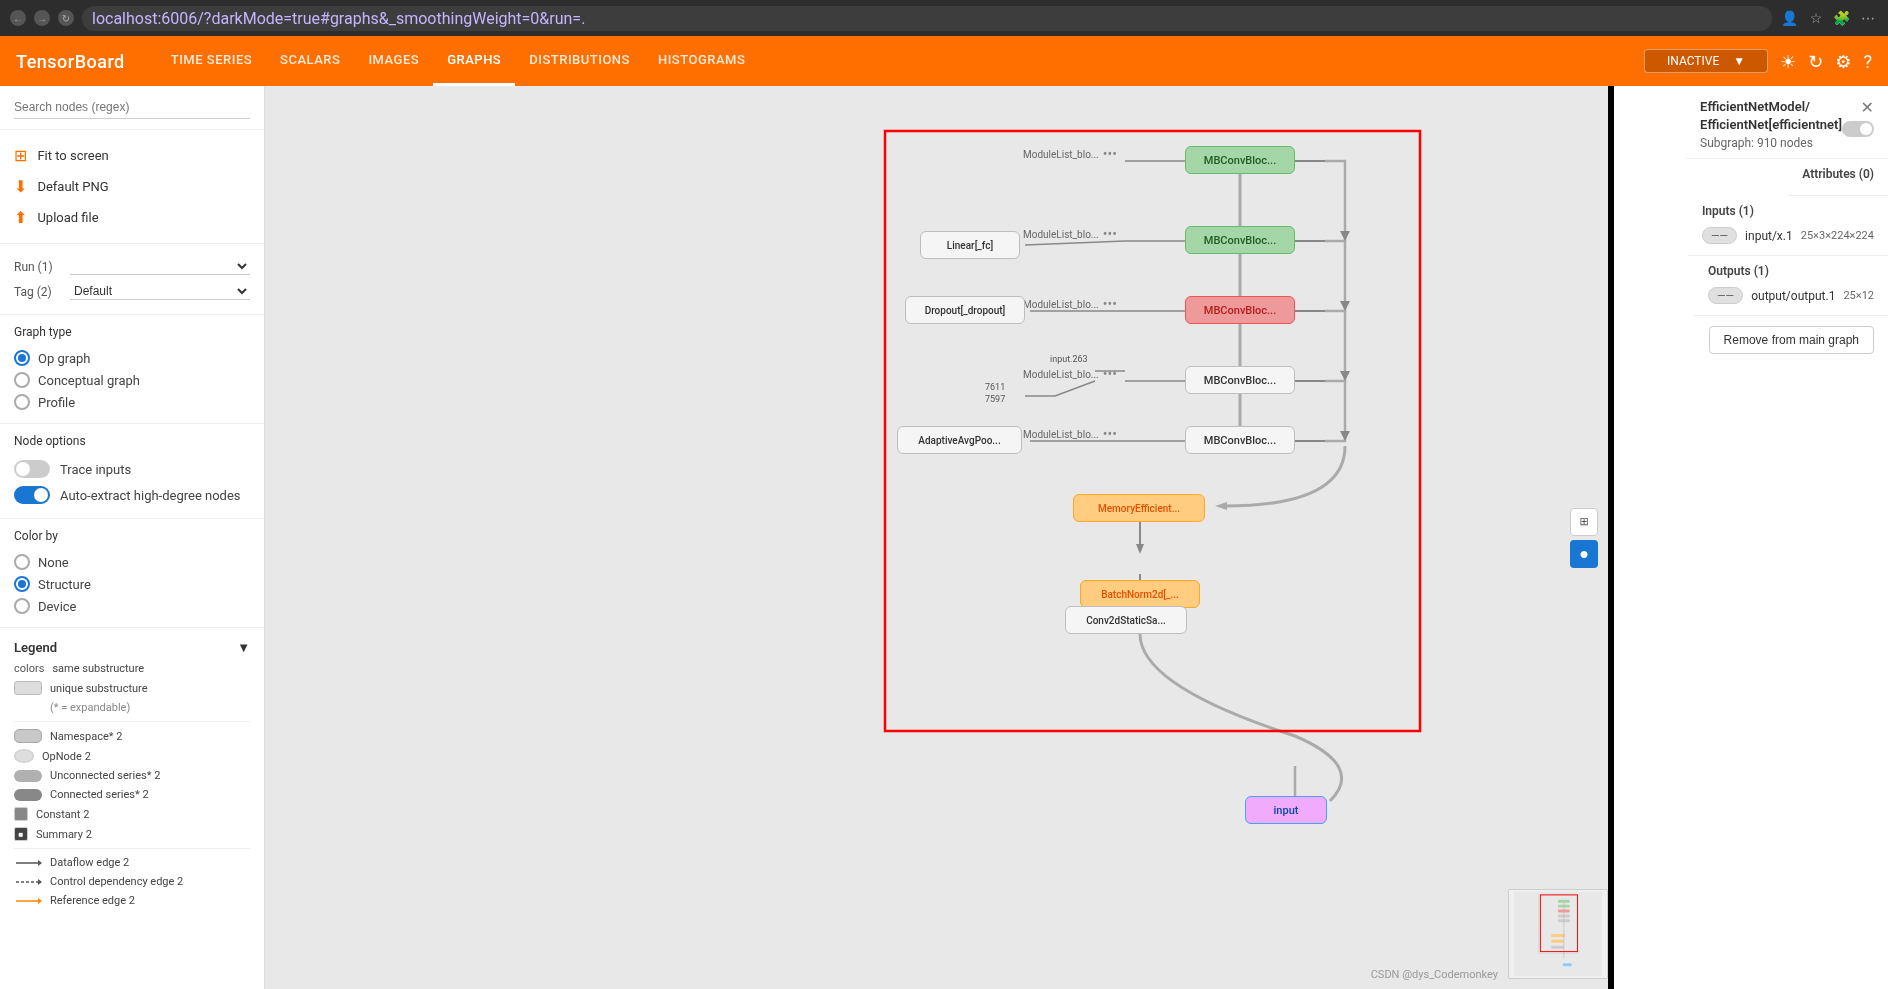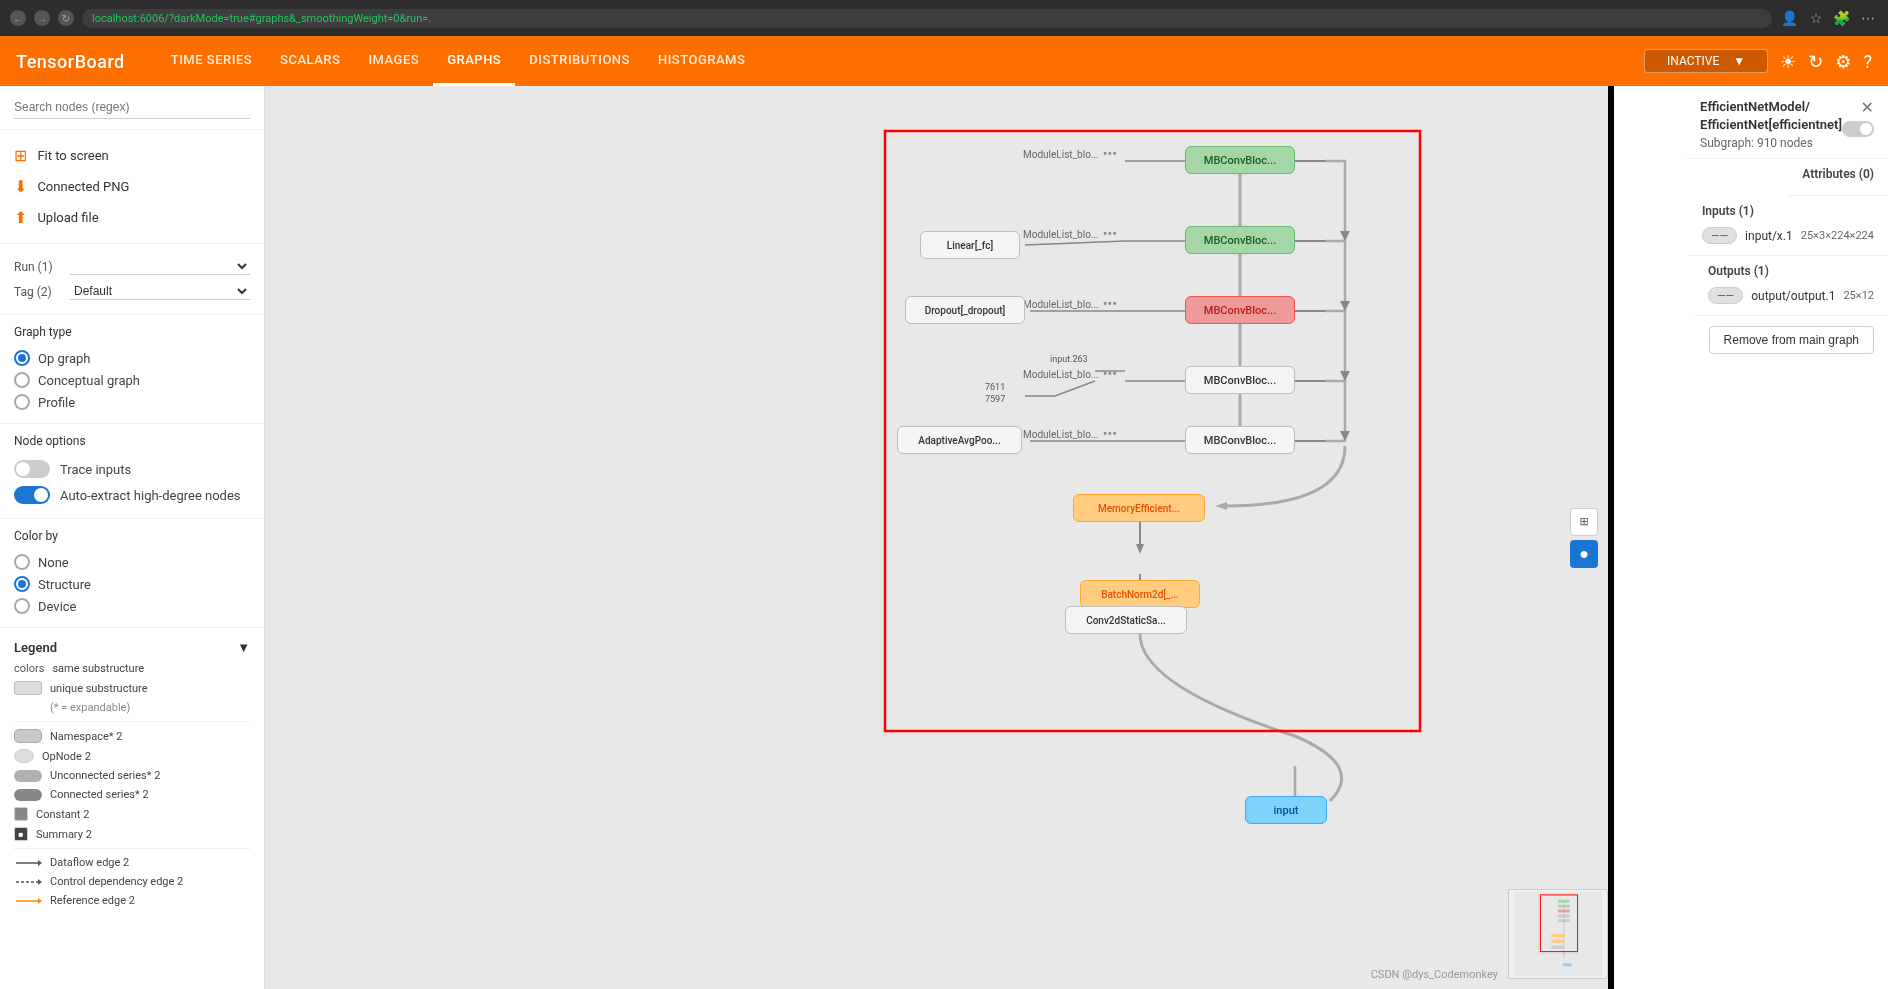--- a/index.html
+++ b/index.html
@@ -11,21 +11,21 @@
       background: #2d2d2d;
       display: flex;
       align-items: center;
       padding: 0 10px;
       gap: 8px;
       color: #ccc;
       font-size: 12px;
     }
     .browser-controls { display: flex; gap: 8px; align-items: center; }
     .browser-btn { width: 16px; height: 16px; border-radius: 50%; background: #555; border: none; color: #aaa; font-size: 10px; cursor: pointer; display: flex; align-items: center; justify-content: center; }
-    .url-bar { flex: 1; background: #3d3d3d; border-radius: 12px; padding: 3px 10px; color: #22c55e; font-size: 11px; }
+    .url-bar { flex: 1; background: #3d3d3d; border-radius: 12px; padding: 3px 10px; color: #c4b5fd; font-size: 16px; }
     .browser-icons { display: flex; gap: 6px; align-items: center; color: #aaa; }
     .browser-icon { width: 20px; height: 20px; display: flex; align-items: center; justify-content: center; font-size: 14px; }
 
     
     .topnav {
       height: 50px;
       background: #ff6f00;
       display: flex;
       align-items: center;
       padding: 0 16px;
@@ -414,21 +414,21 @@
       <input class="search-input" type="text" placeholder="Search nodes (regex)" style="">
     </div>
 
     <div class="sidebar-section">
       <div class="sidebar-action">
         <span class="sidebar-action-icon">⊞</span>
         <span>Fit to screen</span>
       </div>
       <div class="sidebar-action">
         <span class="sidebar-action-icon">⬇</span>
-        <span>Connected PNG</span>
+        <span>Default PNG</span>
       </div>
       <div class="sidebar-action">
         <span class="sidebar-action-icon">⬆</span>
         <span>Upload file</span>
       </div>
     </div>
 
     <div class="sidebar-section">
       <div class="run-row">
         <span class="run-label">Run (1)</span>
@@ -651,21 +651,21 @@
     <div class="graph-node node-orange" style="left:815px;top:462px;width:120px;height:28px;font-size:10px;margin-top:32px;">BatchNorm2d[_...</div>
     <div class="graph-node node-gray" style="left:800px;top:520px;width:122px;height:28px;font-size:10px;">Conv2dStaticSa...</div>
 
     <div style="position:absolute;left:785px;top:268px;font-size:9px;color:#555;">input.263</div>
 
     <div style="position:absolute;left:720px;top:296px;font-size:9px;color:#555;line-height:1.3;">
       <div>7611</div>
       <div>7597</div>
     </div>
 
-    <div class="graph-node" style="left:980px;top:710px;width:82px;height:28px;background:#7dd3fc;border-color:#42a5f5;color:#0d47a1;">input</div>
+    <div class="graph-node" style="left:980px;top:710px;width:82px;height:28px;background:#f0abfc;border-color:#42a5f5;color:#0d47a1;">input</div>
 
     <div class="mini-map">
       <div class="mini-map-inner">
         <svg width="100%" height="100%" viewBox="0 0 100 90">
           <rect x="5" y="2" width="90" height="86" fill="#e8e8e8"></rect>
           <rect x="30" y="5" width="40" height="60" fill="none" stroke="#ccc" stroke-width="0.5"></rect>
 
           <rect x="50" y="10" width="12" height="3" rx="1" fill="#a5d6a7"></rect>
           <rect x="50" y="15" width="12" height="3" rx="1" fill="#a5d6a7"></rect>
           <rect x="50" y="20" width="12" height="3" rx="1" fill="#ef9a9a"></rect>

